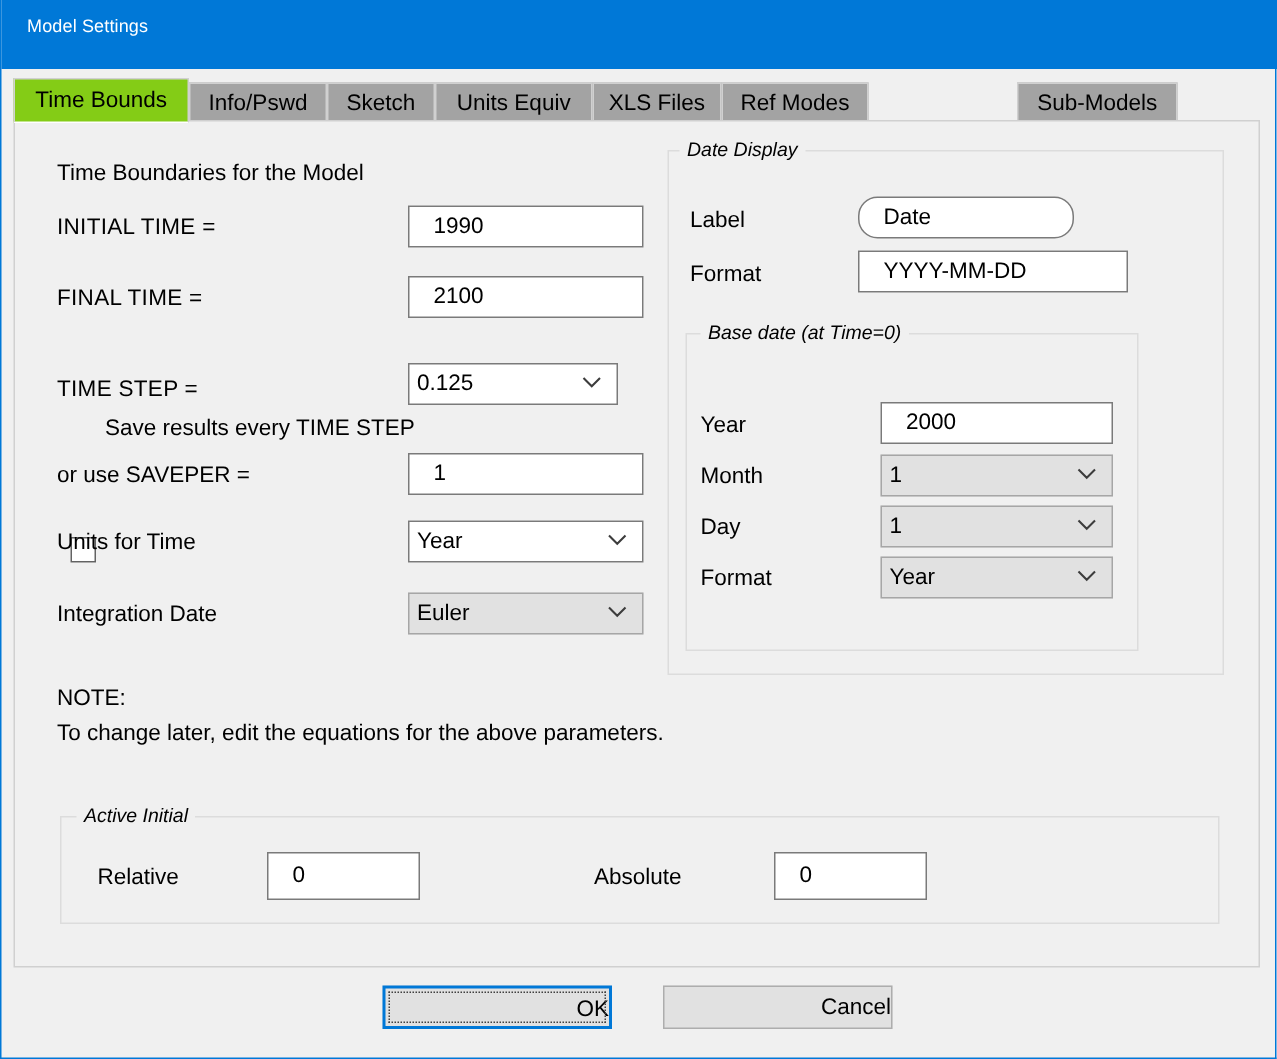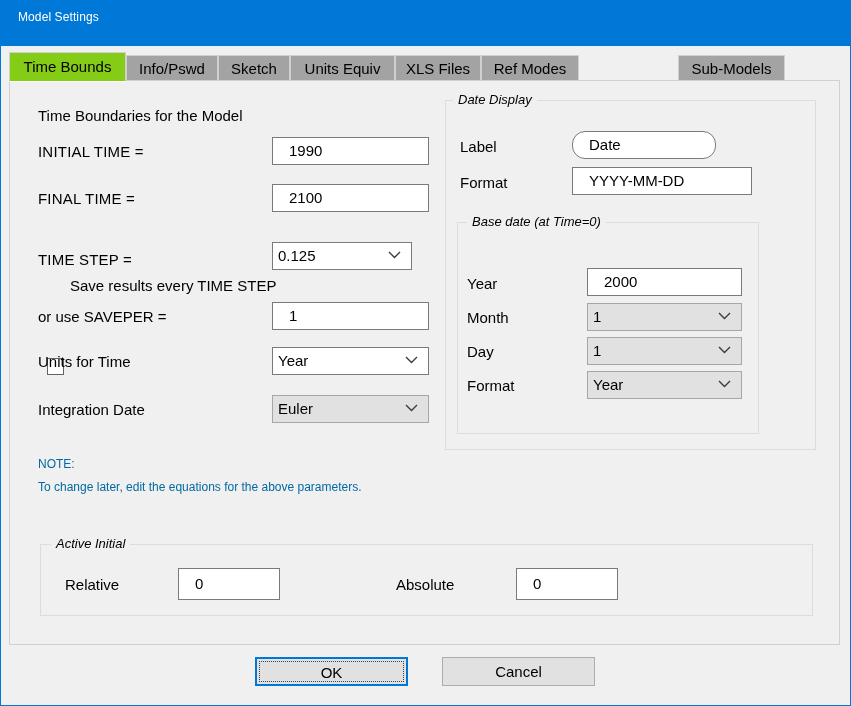--- a/index.html
+++ b/index.html
@@ -166,34 +166,34 @@
     font-size: 13px;
     color: #000000;
     padding: 0 5px;
     white-space: nowrap;
     font-style: italic;
   }
 
   
   #note-1, #note-2 {
     position: absolute;
-    font-size: 12px;
-    color: #0369a1;
+    font-size: 15px;
+    color: #000000;
     white-space: nowrap;
   }
 
   
   .btn {
     position: absolute;
     box-sizing: border-box;
     background: #e1e1e1;
     border: 1px solid #adadad;
     font-size: 15px;
     color: #000000;
-    text-align: center;
+    text-align: right;
     line-height: 27px;
     height: 29px;
     white-space: nowrap;
   }
   .btn.default {
     border: 2px solid #0078d7;
   }
   .btn.default .focusring {
     position: absolute;
     left: 2px; top: 2px;

